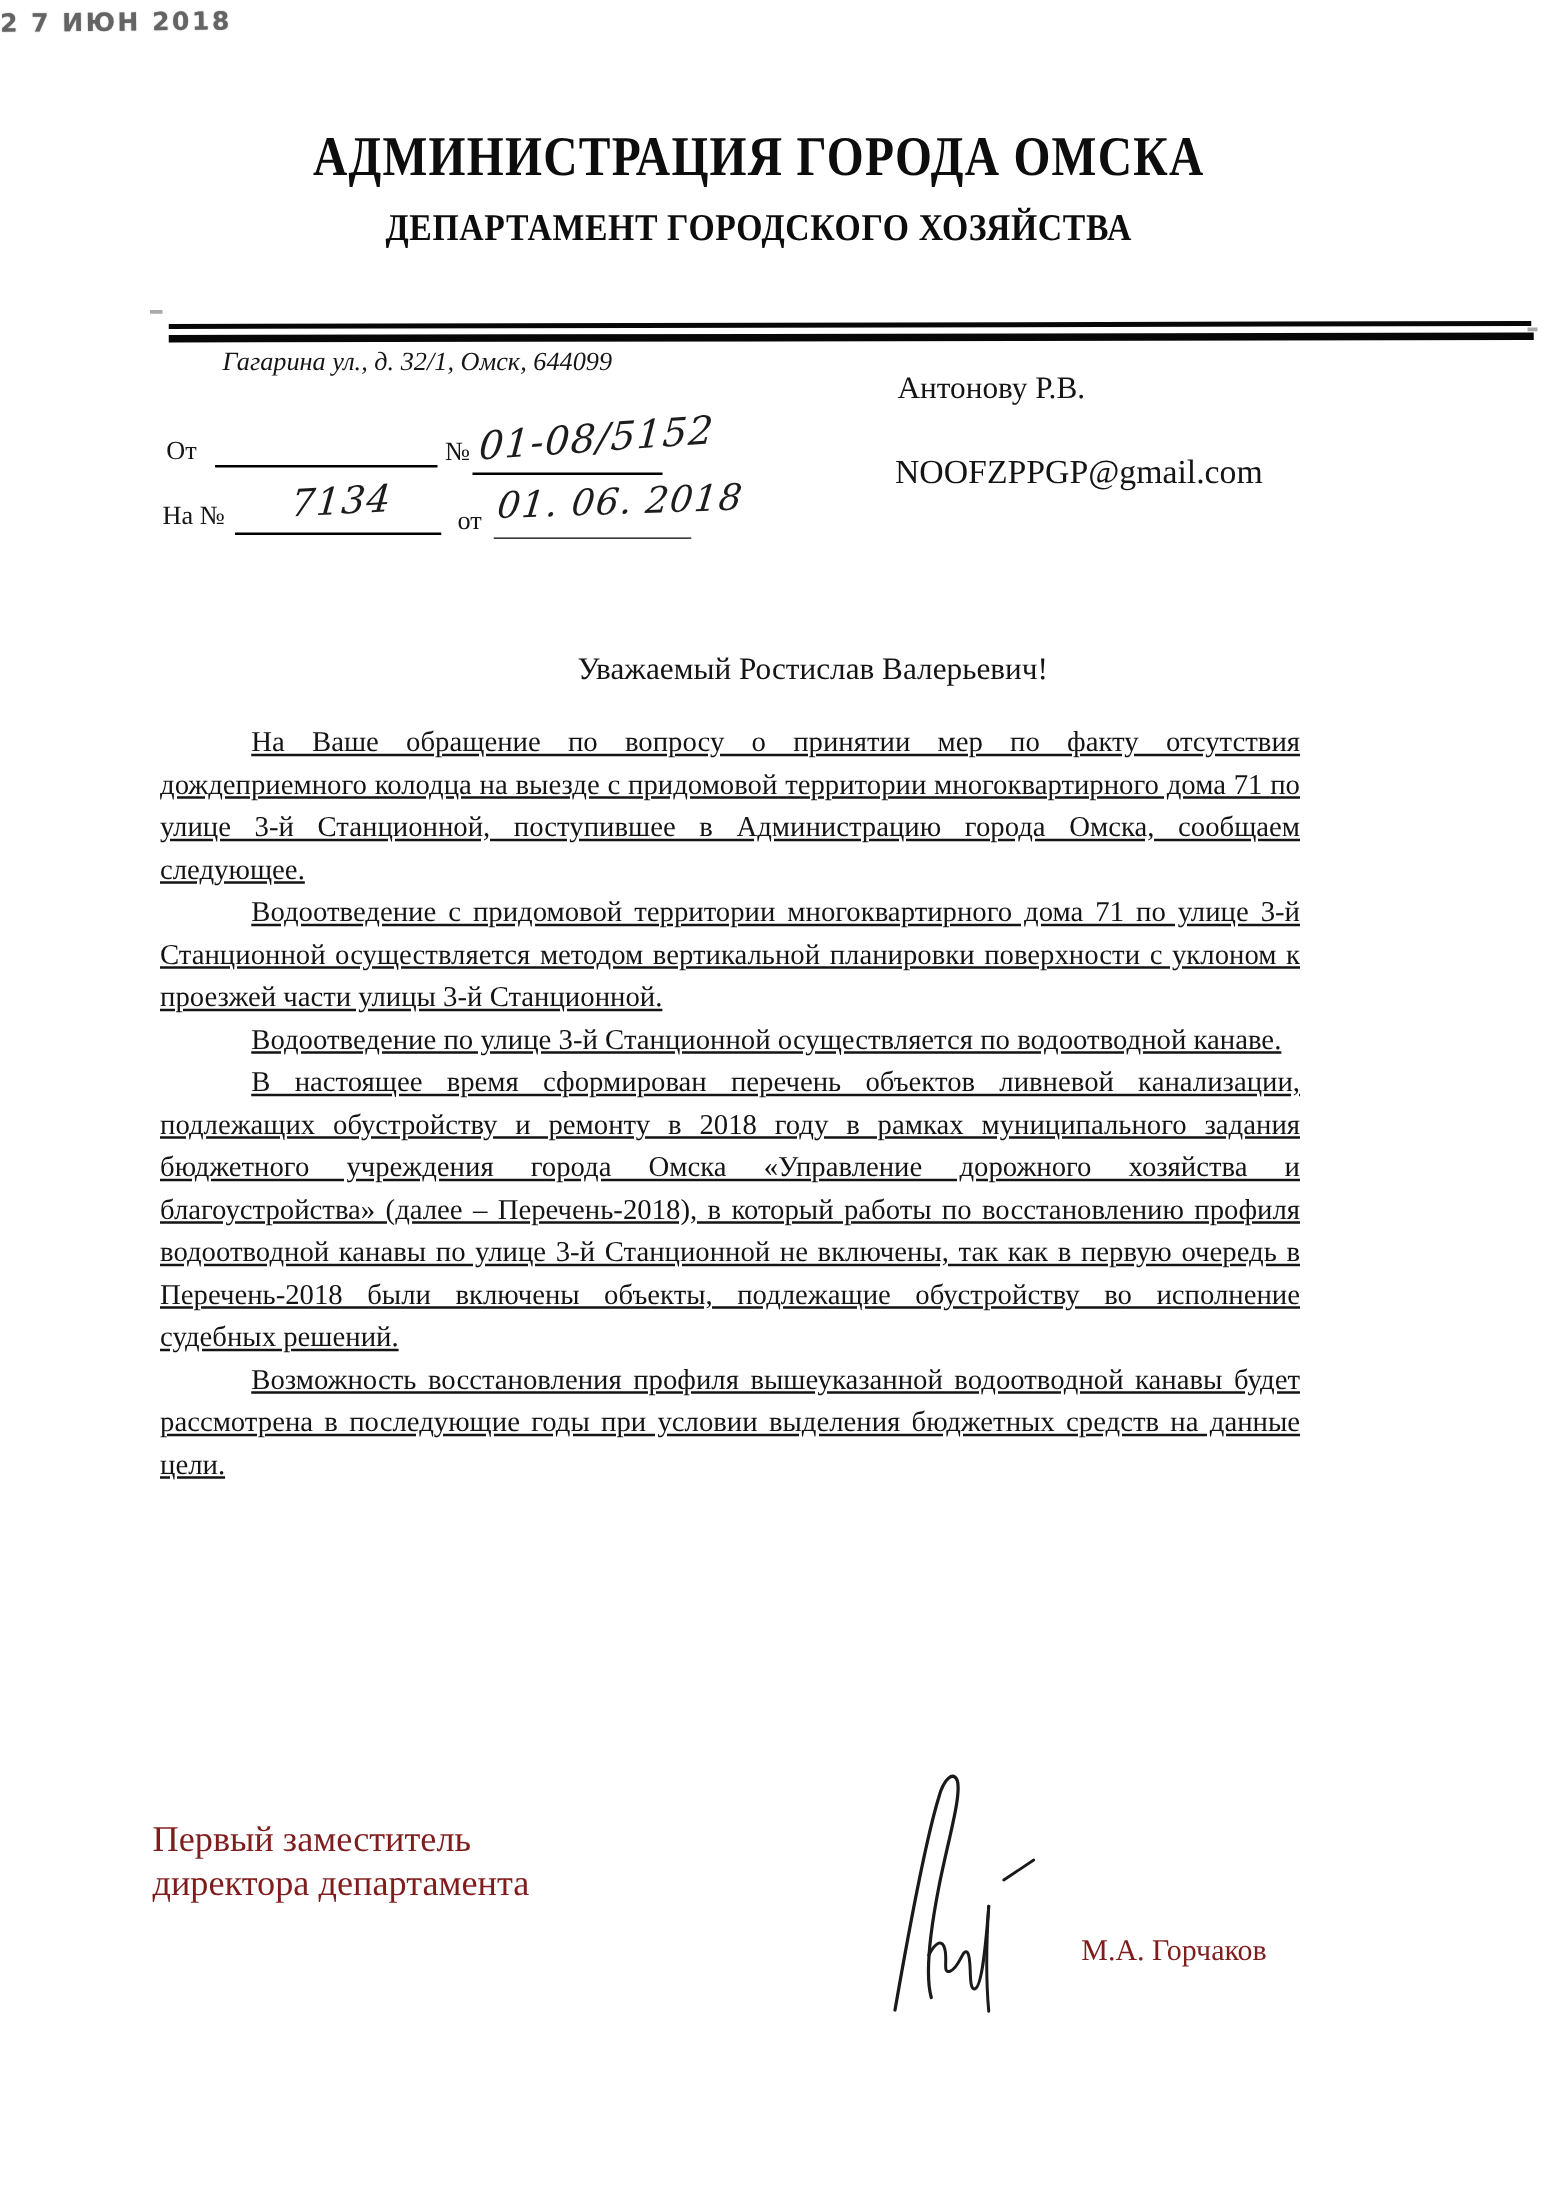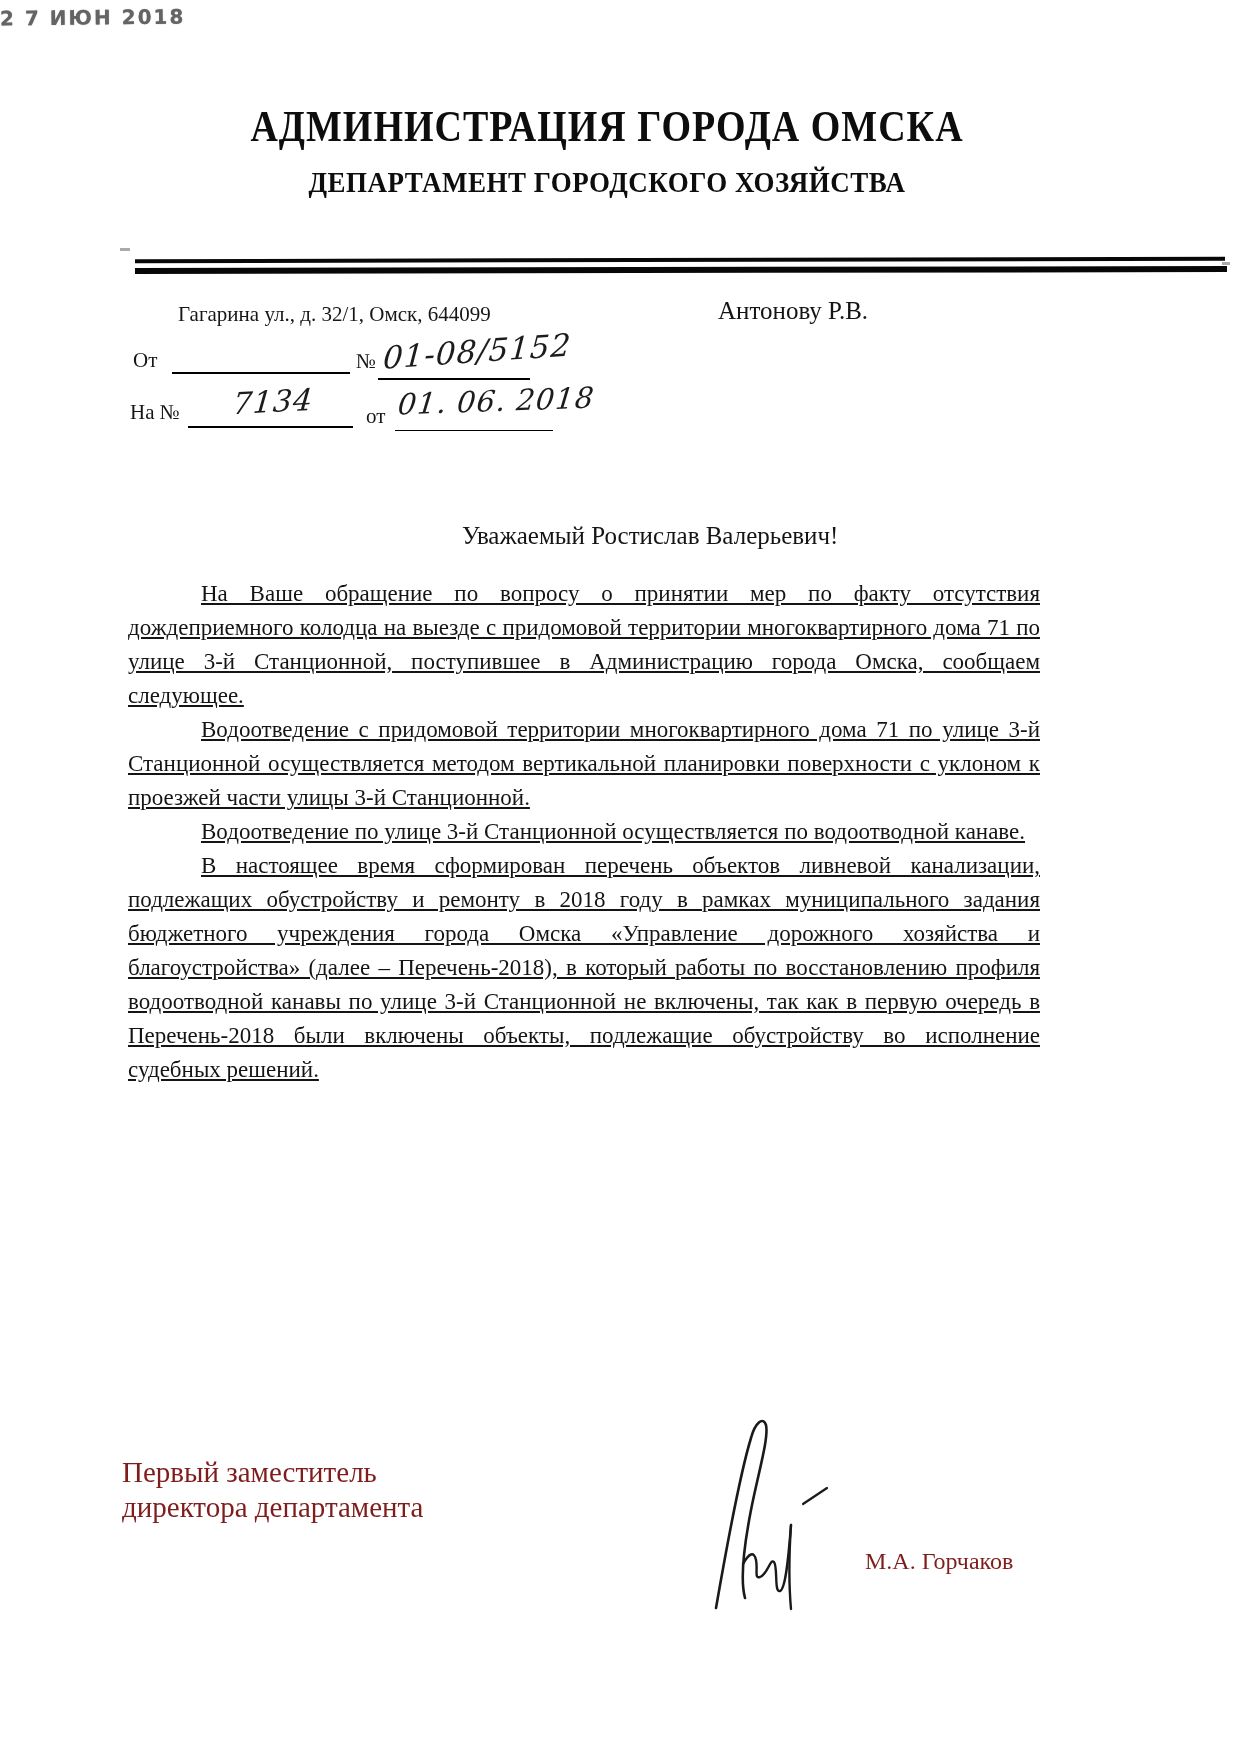--- a/index.html
+++ b/index.html
@@ -25,21 +25,21 @@
     text-align:center;
     font-size:27px;font-weight:bold;letter-spacing:.5px;
     transform:scaleY(1.12);transform-origin:top center;
     color:#0d0d0d;
   }
   .rule{position:absolute;background:#070707;}
   .rule-1{left:135px;top:258px;width:1090px;height:4px;transform:rotate(-.12deg);}
   .rule-2{left:135px;top:267px;width:1092px;height:6px;transform:rotate(-.1deg);}
   
   .ref{position:absolute;font-size:21px;color:#161616;}
-  .sender-address{left:178px;top:302px;}
+  .sender-address{left:178px;top:277px;font-style:italic;}
   .date-stamp{
     left:186px;top:317px;
     font-family:"DejaVu Sans", sans-serif;
     font-weight:bold;font-size:20px;letter-spacing:2px;
     color:#4a4a4a;opacity:.85;
     transform:rotate(-.6deg);
     text-shadow:0 0 1px #777;
   }
   .from-label{left:133px;top:348px;}
   .uline{position:absolute;border-bottom:2px solid #000;}
@@ -110,28 +110,30 @@
   <div class="hand hand-outnum">01-08/5152</div>
 
   <div class="ref replyno-label">На №</div>
   <div class="uline uline-innum"></div>
   <div class="hand hand-innum">7134</div>
   <div class="ref replydate-label">от</div>
   <div class="uline uline-indate"></div>
   <div class="hand hand-indate">01. 06. 2018</div>
 
   <div class="recipient-name">Антонову Р.В.</div>
+  <div class="recipient-email">NOOFZPPGP@gmail.com</div>
 
   <div class="salutation">Уважаемый Ростислав Валерьевич!</div>
 
   <div class="body-text">
     <p>На Ваше обращение по вопросу о принятии мер по факту отсутствия дождеприемного колодца на выезде с придомовой территории многоквартирного дома 71 по улице 3-й Станционной, поступившее в Администрацию города Омска, сообщаем следующее.</p>
     <p>Водоотведение с придомовой территории многоквартирного дома 71 по улице 3-й Станционной осуществляется методом вертикальной планировки поверхности с уклоном к проезжей части улицы 3-й Станционной.</p>
     <p>Водоотведение по улице 3-й Станционной осуществляется по водоотводной канаве.</p>
     <p>В настоящее время сформирован перечень объектов ливневой канализации, подлежащих обустройству и ремонту в 2018 году в рамках муниципального задания бюджетного учреждения города Омска «Управление дорожного хозяйства и благоустройства» (далее – Перечень-2018), в который работы по восстановлению профиля водоотводной канавы по улице 3-й Станционной не включены, так как в первую очередь в Перечень-2018 были включены объекты, подлежащие обустройству во исполнение судебных решений.</p>
+    <p>Возможность восстановления профиля вышеуказанной водоотводной канавы будет рассмотрена в последующие годы при условии выделения бюджетных средств на данные цели.</p>
   </div>
 
   <div class="sig-position">
     <div>Первый заместитель</div>
     <div>директора департамента</div>
   </div>
 
   <div class="sig-script">
     <svg width="180" height="210" viewBox="0 0 180 210" fill="none" xmlns="http://www.w3.org/2000/svg">
       <path d="M28,196 C36,150 52,62 63,26 C67,11 75,4 78,13 C81,26 70,62 63,98 C56,134 52,168 57,186" stroke="#1a1a1a" stroke-width="2.6" fill="none" stroke-linecap="round"></path>

